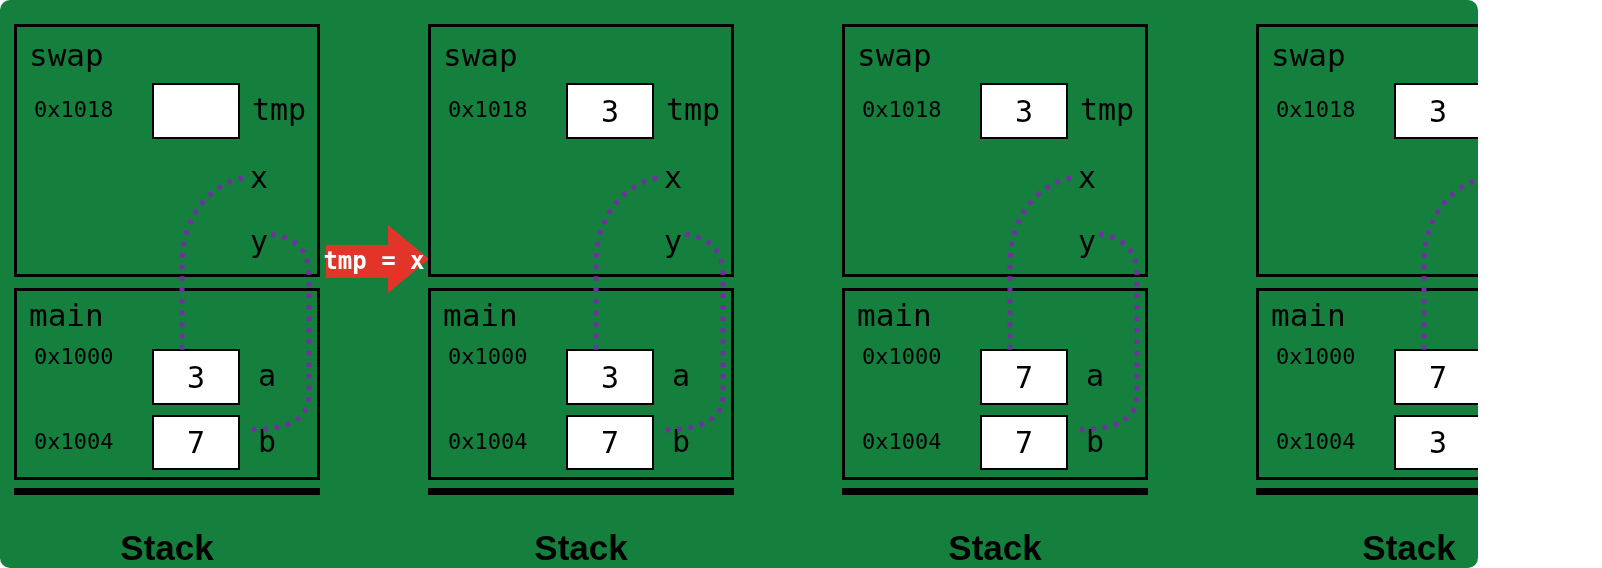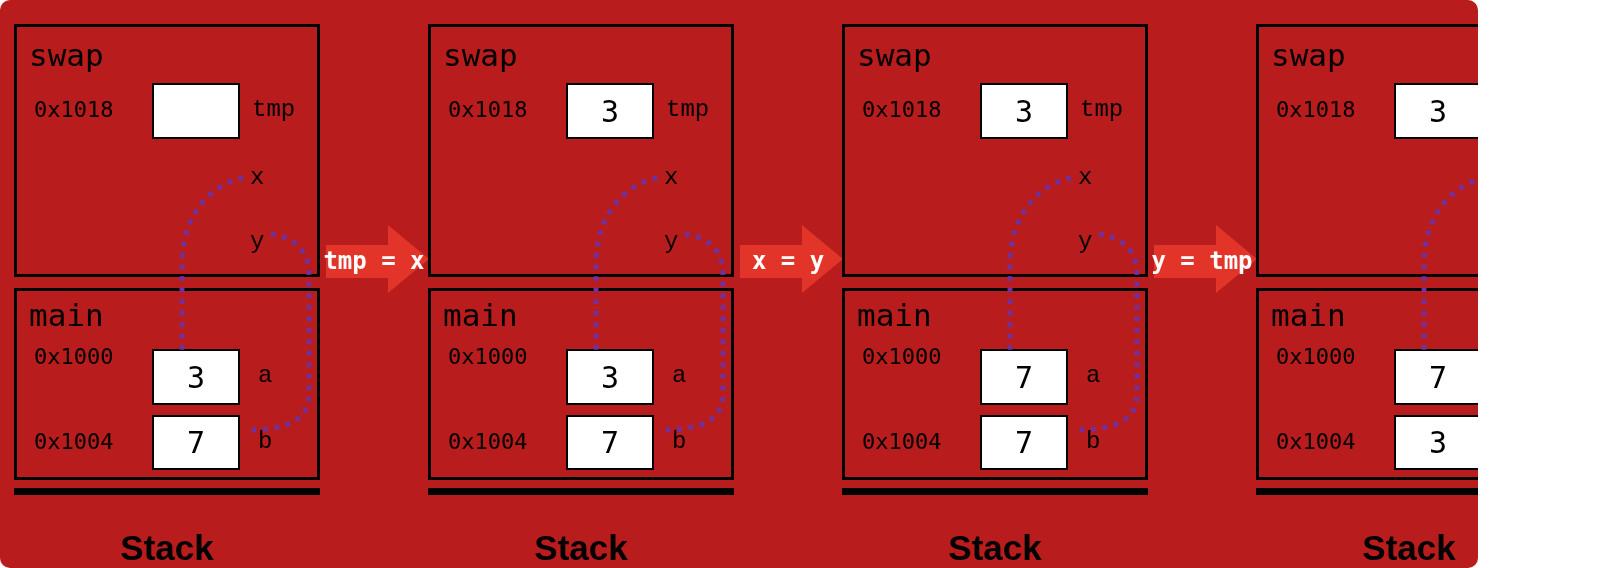--- a/index.html
+++ b/index.html
@@ -1,19 +1,19 @@
 <!DOCTYPE html>
 <html><head>
 <meta charset="utf-8">
 <style>
   html,body{margin:0;padding:0;background:#ffffff;}
   .canvas{
     position:relative;
     width:1478px;height:568px;
-    background:#b91c1c;
+    background:#15803d;
     font-family:"DejaVu Sans Mono","Liberation Mono",monospace;
     color:#000;
     overflow:hidden;
     border-radius:10px;
   }
   .panel{position:absolute;top:24px;width:306px;height:530px;}
   .frame{
     position:absolute;left:0;width:306px;
     border:3px solid #000;background:transparent;
     box-sizing:border-box;
@@ -34,21 +34,21 @@
     position:absolute;left:138px;width:88px;height:56px;
     border:2px solid #000;box-sizing:border-box;
     display:flex;align-items:center;justify-content:center;
     font-size:30px;background:#fff;
   }
   .vb-tmp{top:59px;}
   .vb-a{top:325px;}
   .vb-b{top:391px;height:55px;}
   .varlabel{
     position:absolute;
-    font-size:24px;line-height:30px;white-space:pre;font-family:Liberation Mono, monospace;
+    font-size:30px;line-height:30px;white-space:pre;
   }
   .lab-tmp{left:238px;top:71px;}
   .lab-x{left:236px;top:139px;}
   .lab-y{left:236px;top:203px;}
   .lab-a{left:244px;top:337px;}
   .lab-b{left:244px;top:403px;}
   .addr-tmp{top:71px;}
   .addr-a{top:318px;}
   .addr-b{top:403px;}
   .pointers{position:absolute;left:0;top:0;pointer-events:none;}
@@ -133,26 +133,20 @@
       </div>
     <div class="varlabel lab-b">b</div>
     <svg class="pointers" width="306" height="470" viewBox="0 0 306 470">
       <path d="M 229 154 C 194 161 168 194 168 240 L 168 327" fill="none" stroke="#7030a0" stroke-width="5" stroke-dasharray="4.5 7"></path>
       <path d="M 257 210 C 287 215 295 231 295 252 L 295 370 C 295 397 272 406 232 406" fill="none" stroke="#7030a0" stroke-width="5" stroke-dasharray="4.5 7"></path>
     </svg>
     <div class="stack-bar"></div>
     <div class="stack-label">Stack</div>
   </section>
 
-  <div class="arrow" style="left:740px">
-    <svg width="104" height="68" viewBox="0 0 104 68">
-      <polygon points="0,20 62,20 62,0 103,34 62,68 62,53 0,53" fill="#e23429"></polygon>
-    </svg>
-    <span class="arrow-label">x = y</span>
-  </div>
 
   <section class="panel" style="left:842px">
     <div class="frame frame-swap"></div>
     <div class="frame frame-main"></div>
     <div class="frame-title t-swap">swap</div>
     <div class="addr addr-tmp">0x1018</div>
     <div class="valbox vb-tmp">
         <span>3</span>
       </div>
     <div class="varlabel lab-tmp">tmp</div>
@@ -170,26 +164,20 @@
       </div>
     <div class="varlabel lab-b">b</div>
     <svg class="pointers" width="306" height="470" viewBox="0 0 306 470">
       <path d="M 229 154 C 194 161 168 194 168 240 L 168 327" fill="none" stroke="#7030a0" stroke-width="5" stroke-dasharray="4.5 7"></path>
       <path d="M 257 210 C 287 215 295 231 295 252 L 295 370 C 295 397 272 406 232 406" fill="none" stroke="#7030a0" stroke-width="5" stroke-dasharray="4.5 7"></path>
     </svg>
     <div class="stack-bar"></div>
     <div class="stack-label">Stack</div>
   </section>
 
-  <div class="arrow" style="left:1154px">
-    <svg width="104" height="68" viewBox="0 0 104 68">
-      <polygon points="0,20 62,20 62,0 103,34 62,68 62,53 0,53" fill="#e23429"></polygon>
-    </svg>
-    <span class="arrow-label">y = tmp</span>
-  </div>
 
   <section class="panel" style="left:1256px">
     <div class="frame frame-swap"></div>
     <div class="frame frame-main"></div>
     <div class="frame-title t-swap">swap</div>
     <div class="addr addr-tmp">0x1018</div>
     <div class="valbox vb-tmp">
         <span>3</span>
       </div>
     <div class="varlabel lab-tmp">tmp</div>

